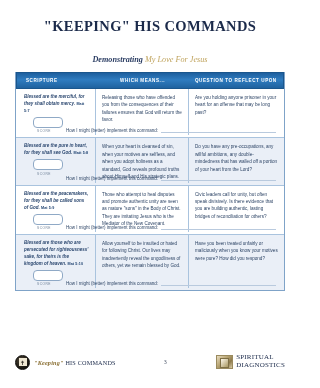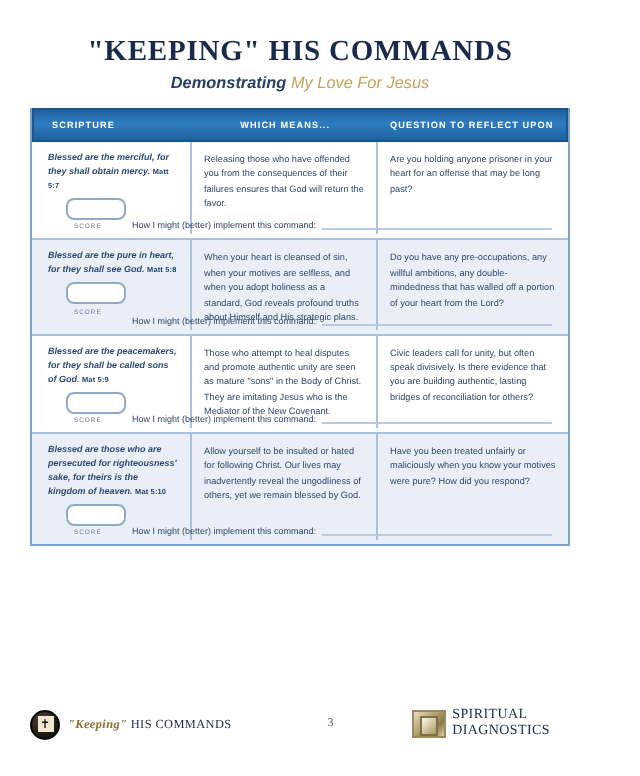--- a/index.html
+++ b/index.html
@@ -30,24 +30,24 @@
   }
   .main-title {
     font-family: "Liberation Serif", serif;
     font-size: 14.5px;
     letter-spacing: 0.4px;
     font-weight: 700;
     color: #1b2a4a;
     white-space: nowrap;
   }
   .subtitle {
-    font-family: Liberation Sans, sans-serif;
+    font-family: Liberation Serif, serif;
     font-size: 8.2px;
     color: #b89b52;
-    margin-top: 2px;
+    margin-top: 20px;
     white-space: nowrap;
   }
   .subtitle .em {
     font-style: italic;
     font-weight: 700;
     color: #2b3d63;
   }
   .subtitle .go {
     font-style: italic;
     color: #c0a45e;
@@ -155,21 +155,21 @@
   .impl-line {
     flex: 1;
     border-bottom: 1px solid #b9cade;
     height: 5px;
   }
 
   
   .footer {
     position: absolute;
     left: 0;
-    right: 10px;
+    right: 0;
     bottom: 16px;
     height: 20px;
     display: flex;
     align-items: center;
     padding: 0 15px;
     box-sizing: border-box;
   }
   .footer-left {
     display: flex;
     align-items: center;

